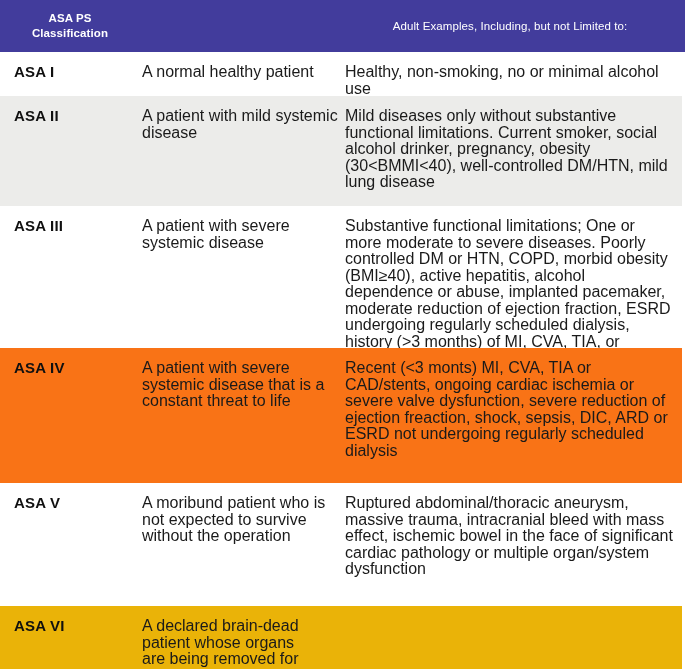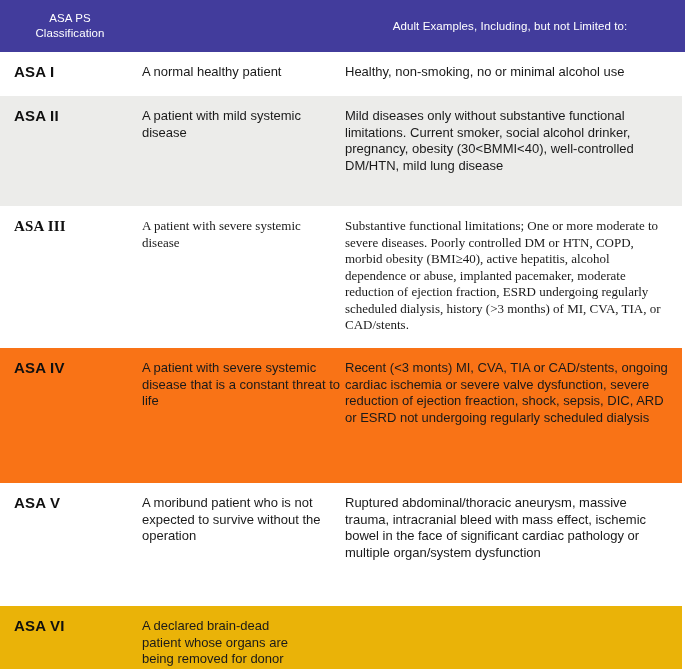--- a/index.html
+++ b/index.html
@@ -36,36 +36,36 @@
     display:flex;
     flex-direction:column;
     align-items:center;
     justify-content:center;
     text-align:center;
     font-size:11.5px;
     line-height:15px;
     letter-spacing:0.1px;
     color:#ffffff;
   }
-  .th-1 { left:8px;   width:124px; }
+  .th-1 { left:8px;   width:124px;font-weight:bold; }
   .th-2 { left:140px; width:196px; }
   .th-3 { left:340px; width:340px; }
 
   
   .row {
     position:relative;
     width:685px;
     background:#ffffff;
   }
   .row.alt { background:#ececea;padding-left:35px; }
 
   .cell {
     position:absolute;
     top:12px;
-    font-size:13px;
+    font-size:16px;
     line-height:16.5px;
     color:#1a1a1a;
   }
 
   .cell-class {
     left:14px;
     width:122px;
     font-weight:bold;
     font-size:15px;
     letter-spacing:0.2px;
@@ -114,21 +114,21 @@
         <div class="cell cell-class">ASA I</div>
         <div class="cell cell-def">A normal healthy patient</div>
         <div class="cell cell-ex">Healthy, non-smoking, no or minimal alcohol use</div>
       </div>
       <div class="row alt" data-row-key="asa-ii" style="height: 110px; background: rgb(236, 236, 234);">
         <div class="right-gutter"></div>
         <div class="cell cell-class">ASA II</div>
         <div class="cell cell-def">A patient with mild systemic disease</div>
         <div class="cell cell-ex">Mild diseases only without substantive functional limitations. Current smoker, social alcohol drinker, pregnancy, obesity (30&lt;BMMI&lt;40), well-controlled DM/HTN, mild lung disease</div>
       </div>
-      <div class="row" data-row-key="asa-iii" style="height: 142px; background: rgb(255, 255, 255); font-family: Liberation Serif, serif;">
+      <div class="row" data-row-key="asa-iii" style="height: 142px; background: rgb(255, 255, 255);">
         <div class="right-gutter"></div>
         <div class="cell cell-class">ASA III</div>
         <div class="cell cell-def">A patient with severe systemic disease</div>
         <div class="cell cell-ex">Substantive functional limitations; One or more moderate to severe diseases. Poorly controlled DM or HTN, COPD, morbid obesity (BMI≥40), active hepatitis, alcohol dependence or abuse, implanted pacemaker, moderate reduction of ejection fraction, ESRD undergoing regularly scheduled dialysis, history (&gt;3 months) of MI, CVA, TIA, or CAD/stents.</div>
       </div>
       <div class="row alt" data-row-key="asa-iv" style="height: 135px; background: #f97316;">
         <div class="right-gutter"></div>
         <div class="cell cell-class">ASA IV</div>
         <div class="cell cell-def">A patient with severe systemic disease that is a constant threat to life</div>
         <div class="cell cell-ex">Recent (&lt;3 monts) MI, CVA, TIA or CAD/stents, ongoing cardiac ischemia or severe valve dysfunction, severe reduction of ejection freaction, shock, sepsis, DIC, ARD or ESRD not undergoing regularly scheduled dialysis</div>

